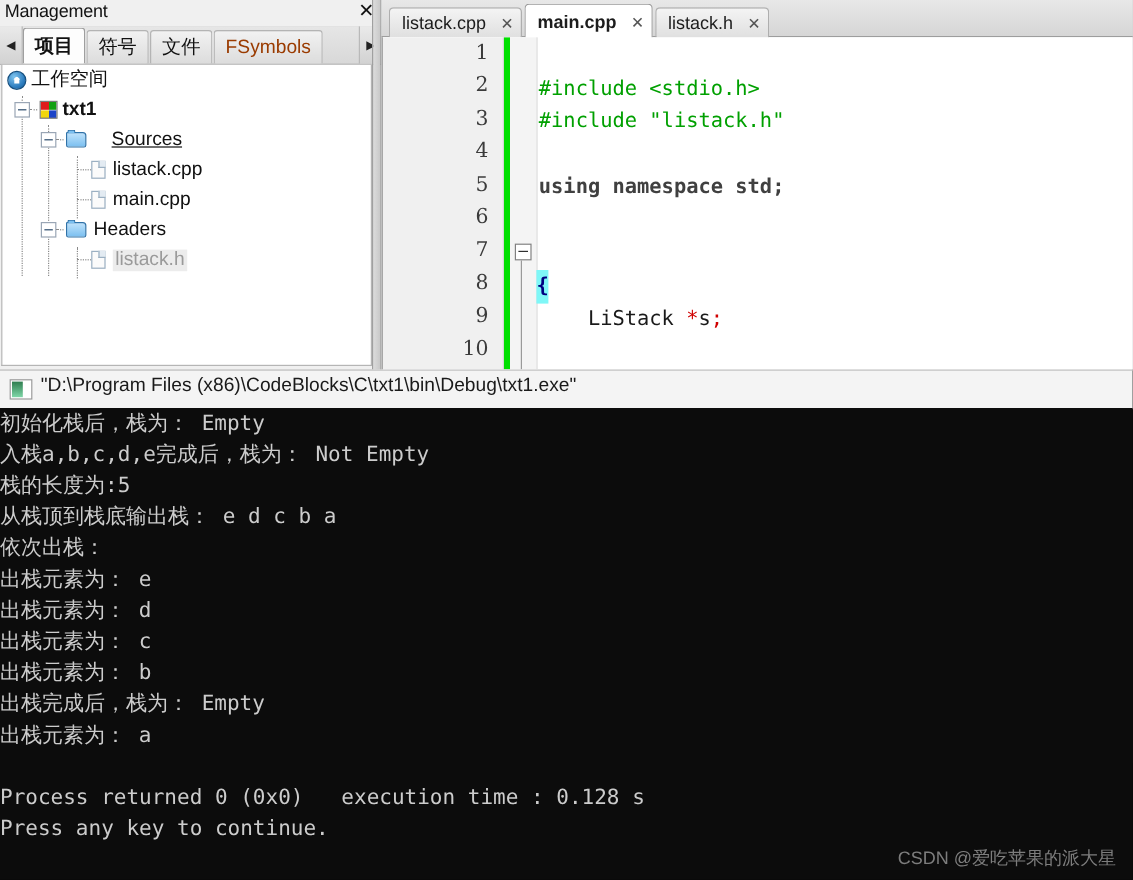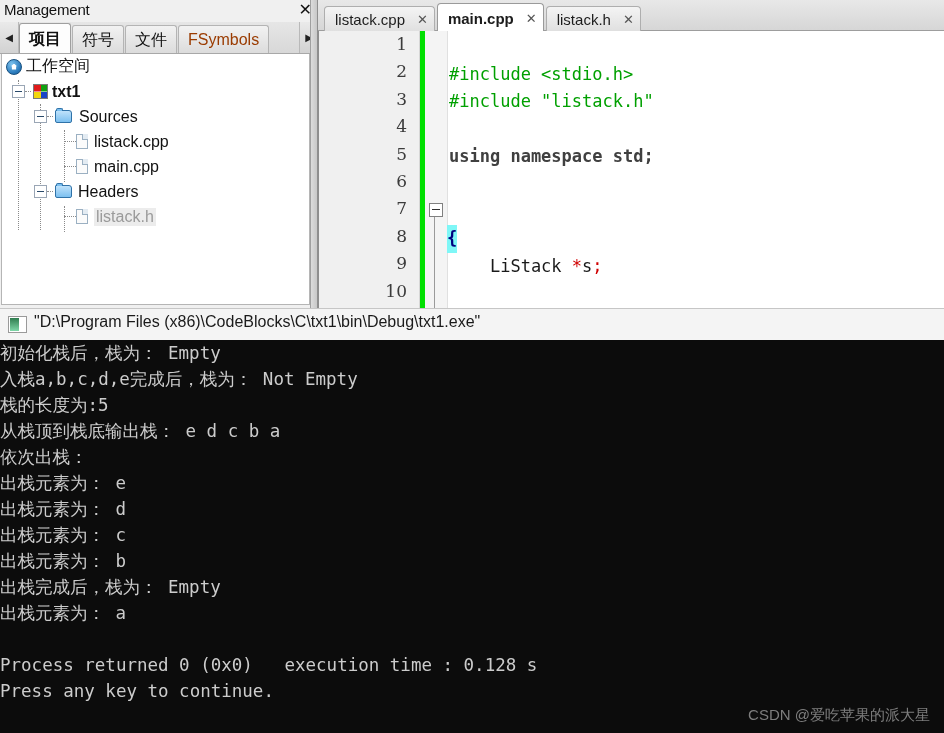--- a/index.html
+++ b/index.html
@@ -325,21 +325,21 @@
           <span class="expander"></span>
           <span class="dotline-h" style="left:23px; top:12px; width:6px;"></span>
           <span class="ico ico-project" style="margin-left:8px;"></span>
           <span class="tree-label bold">txt1</span>
         </div>
 
         <div class="tree-row" style="padding-left:32px;">
           <span class="expander"></span>
           <span class="dotline-h" style="left:45px; top:12px; width:6px;"></span>
           <span class="ico ico-folder" style="margin-left:8px;"></span>
-          <span class="tree-label" style="margin-left:7px;">Sources</span>
+          <span class="tree-label" style="margin-left:21px;text-decoration:underline;">Sources</span>
         </div>
 
         <div class="tree-row" style="padding-left:58px;">
           <span class="dotline-h" style="left:62px; top:12px; width:12px;"></span>
           <span class="ico ico-file" style="margin-left:16px;"></span>
           <span class="tree-label" style="margin-left:6px;">listack.cpp</span>
         </div>
 
         <div class="tree-row" style="padding-left:58px;">
           <span class="dotline-h" style="left:62px; top:12px; width:12px;"></span>

